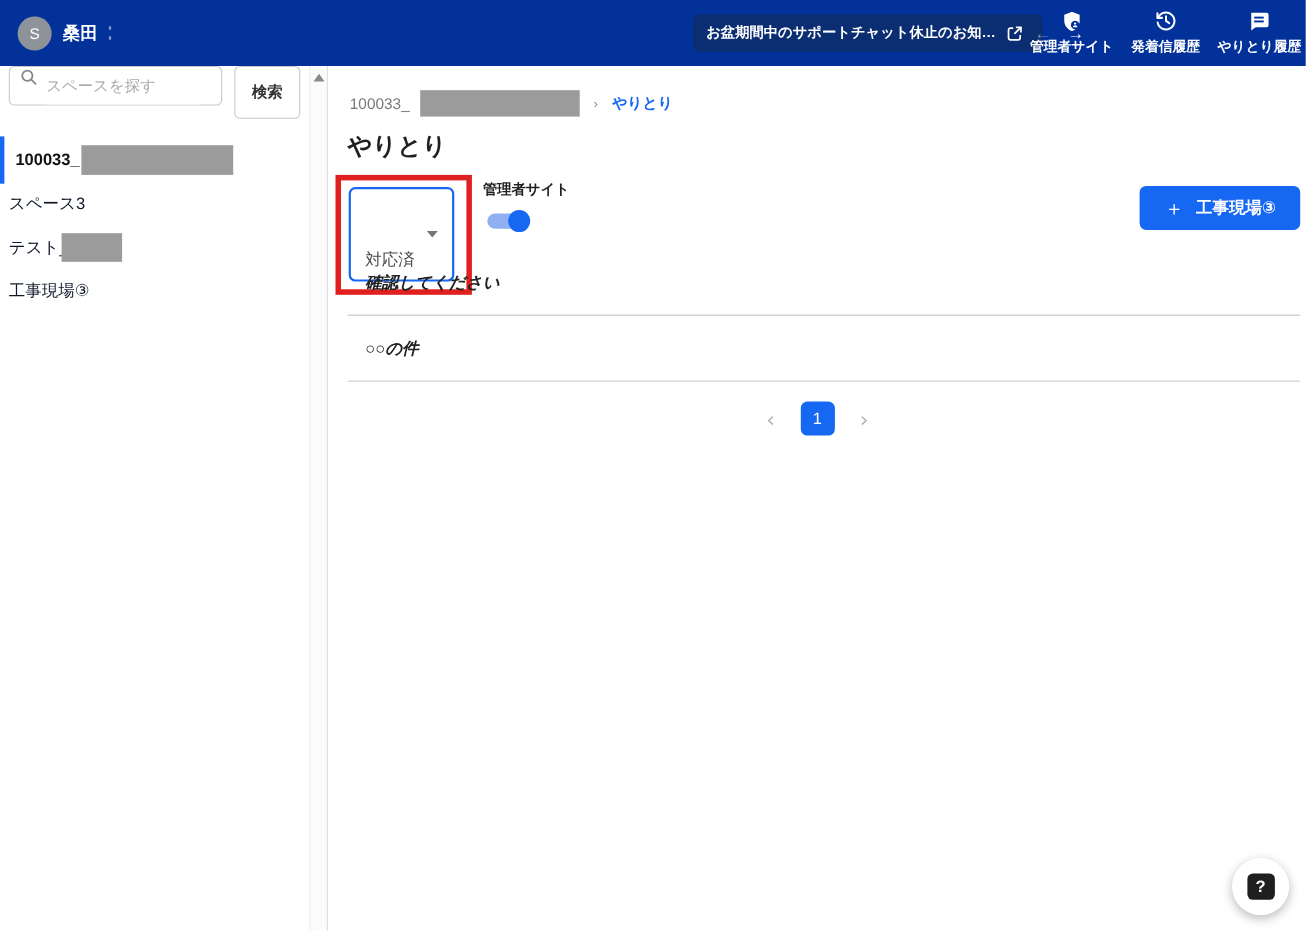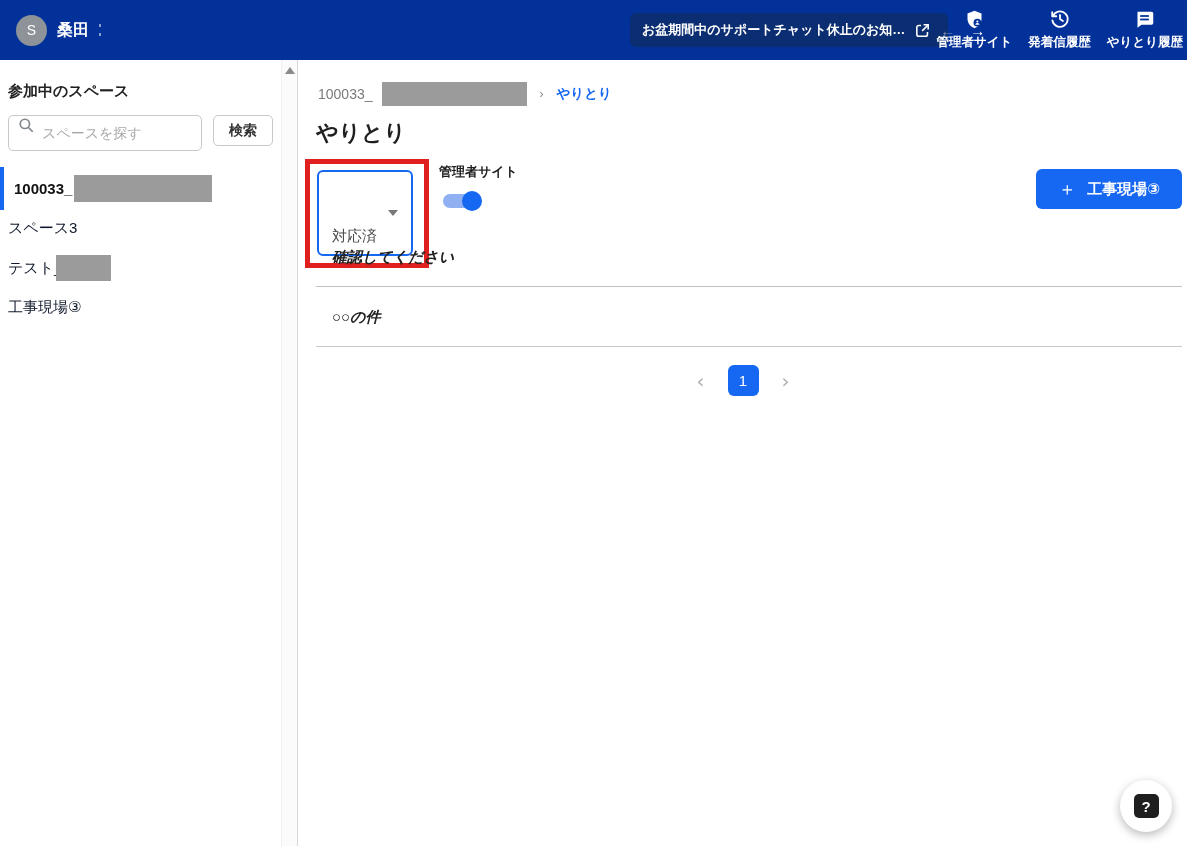--- a/index.html
+++ b/index.html
@@ -32,21 +32,21 @@
   
   .sidebar { position:absolute; left:0; top:60px; width:298px; height:786px; background:#fff;
     border-right:1px solid #d7d7d7; }
   .sidebar-heading { font-size:15px; font-weight:700; color:#222; margin:22px 8px 14px 8px; }
   .search-row { display:flex; gap:11px; margin:0 8px; }
   .search-box { flex:none; width:194px; height:36px; border:1px solid #c9c9c9; border-radius:5px;
     display:flex; padding:0 8px; gap:7px; background:#fff; }
   .search-box input { border:none; outline:none; width:140px; font-size:14px; color:#333;
     font-family:inherit; }
   .search-box input::placeholder { color:#a9a9a9; }
-  .search-btn { width:60px; height:31px; border:1px solid #c9c9c9; border-radius:5px; background:#fff;
+  .search-btn { width:60px; height:48px; border:1px solid #c9c9c9; border-radius:5px; background:#fff;
     font-size:14px; font-weight:700; color:#333; cursor:pointer; font-family:inherit; }
   .space-list { margin-top:16px; }
   .space-item { display:flex; align-items:center; padding:8px 8px; font-size:15px; color:#0f172a;
     cursor:pointer; min-height:37px; }
   .space-item.selected { border-left:4px solid #1667f2; padding-left:10px; font-weight:700; color:#111; }
   .redact { background:#9b9b9b; display:inline-block; }
   .redact.r1 { width:138px; height:27px; margin-left:2px; }
   .redact.r2 { width:55px; height:26px; margin-left:-6px; }
   .side-scrollbar { position:absolute; right:0; top:0; bottom:0; width:16px; background:#fbfbfb;
     border-left:1px solid #efefef; cursor:pointer; }
@@ -156,21 +156,20 @@
           <rect x="7" y="7" width="10" height="2" fill="#03319a"></rect>
           <rect x="7" y="11" width="10" height="2" fill="#03319a"></rect>
         </svg>
       </span>
       <span class="topnav-label">やりとり履歴</span>
     </div>
   </div>
 </div>
 
 <aside class="sidebar">
-  <div class="sidebar-heading">参加中のスペース</div>
   <div class="search-row">
     <div class="search-box">
       <span style="display:flex;">
         <svg width="18" height="18" viewBox="0 0 24 24" fill="none" stroke="#80868b" stroke-width="2.2">
           <circle cx="10.5" cy="10.5" r="6.2"></circle>
             <path d="M15.3 15.3L21 21"></path>
         </svg>
       </span>
       <input type="text" placeholder="スペースを探す" style="">
     </div>

